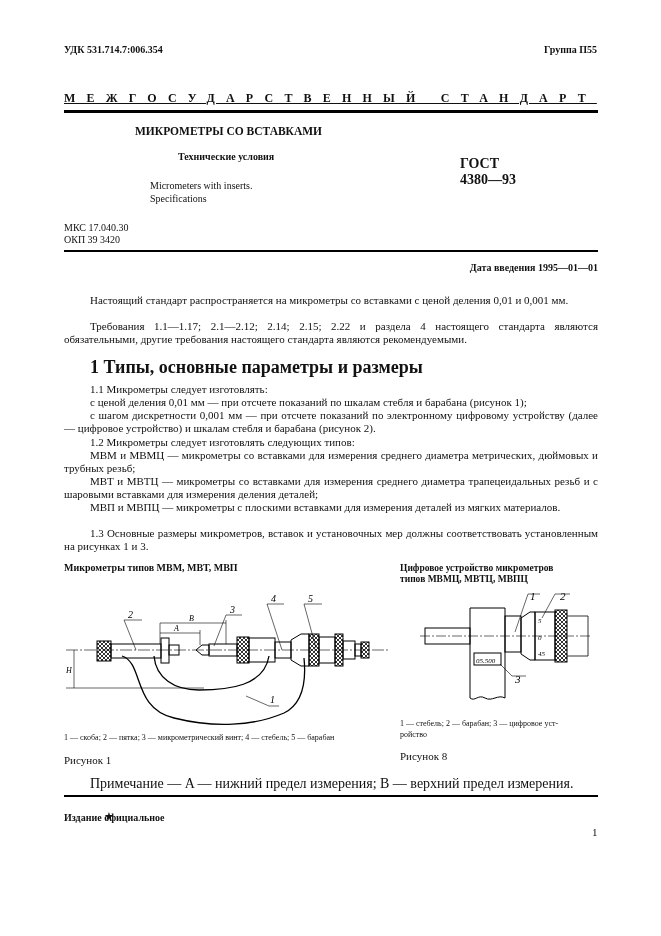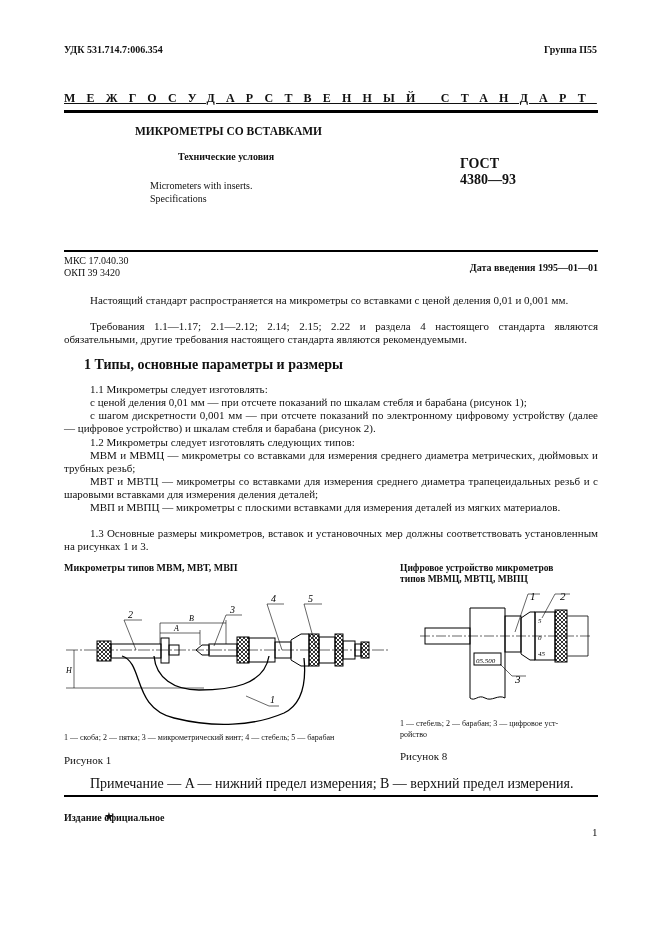--- a/index.html
+++ b/index.html
@@ -26,31 +26,31 @@
 <div class="abs bold" style="left:135px; top:125px; font-size:11.5px;text-align:right;">МИКРОМЕТРЫ СО ВСТАВКАМИ</div>
 <div class="abs bold sm" style="left:178px; top:151px;">Технические условия</div>
 <div class="abs sm center" style="left:150px; width:140px; top:179px; line-height:13px;">
   <div>Micrometers with inserts.</div>
   <div>Specifications</div>
 </div>
 <div class="abs bold center" style="left:460px; width:90px; top:156px; font-size:14px; line-height:16px;">
   <div>ГОСТ</div>
   <div>4380—93</div>
 </div>
-<div class="abs sm" style="left:64px; top:222px; line-height:12px;margin-top:33px;">
+<div class="abs sm" style="left:64px; top:222px; line-height:12px;">
   <div>МКС 17.040.30</div>
   <div>ОКП 39 3420</div>
 </div>
 <div class="rule" style="left:64px; top:250px; width:534px; height:2px;"></div>
 <div class="abs bold sm" style="right:63px; top:262px;">Дата введения 1995—01—01</div>
 
 <div class="para indent" style="top:294px;">Настоящий стандарт распространяется на микрометры со вставками с ценой деления 0,01 и 0,001 мм.</div>
 <div class="para indent" style="top:320px;">Требования 1.1—1.17; 2.1—2.12; 2.14; 2.15; 2.22 и раздела 4 настоящего стандарта являются обязательными, другие требования настоящего стандарта являются рекомендуемыми.</div>
 
-<div class="abs bold" style="left:84px; top:357px; font-size:14px;">1 Типы, основные параметры и размеры</div>
+<div class="abs bold" style="left:90px; top:357px; font-size:18px;">1 Типы, основные параметры и размеры</div>
 
 <div class="para indent" style="top:383px;">1.1 Микрометры следует изготовлять:</div>
 <div class="para indent" style="top:396px;">с ценой деления 0,01 мм — при отсчете показаний по шкалам стебля и барабана (рисунок 1);</div>
 <div class="para indent" style="top:409px;">с шагом дискретности 0,001 мм — при отсчете показаний по электронному цифровому устройству (далее — цифровое устройство) и шкалам стебля и барабана (рисунок 2).</div>
 <div class="para indent" style="top:436px;">1.2 Микрометры следует изготовлять следующих типов:</div>
 <div class="para indent" style="top:449px;">МВМ и МВМЦ — микрометры со вставками для измерения среднего диаметра метрических, дюймовых и трубных резьб;</div>
 <div class="para indent" style="top:475px;">МВТ и МВТЦ — микрометры со вставками для измерения среднего диаметра трапецеидальных резьб и с шаровыми вставками для измерения деления деталей;</div>
 <div class="para indent" style="top:501px;">МВП и МВПЦ — микрометры с плоскими вставками для измерения деталей из мягких материалов.</div>
 <div class="para indent" style="top:527px;">1.3 Основные размеры микрометров, вставок и установочных мер должны соответствовать установленным на рисунках 1 и 3.</div>
 

